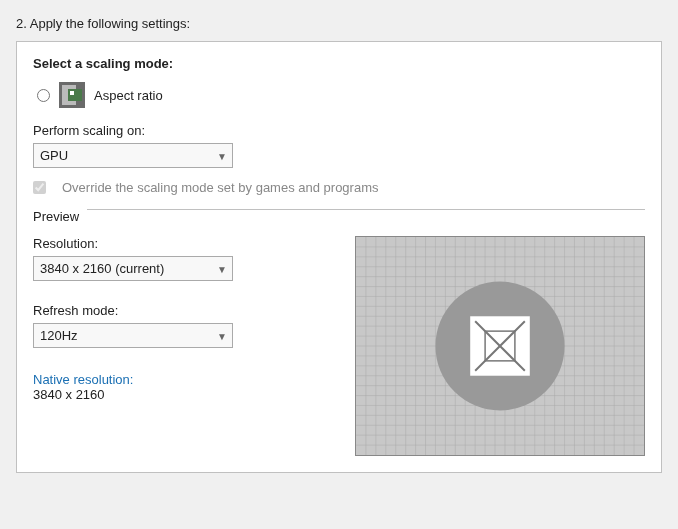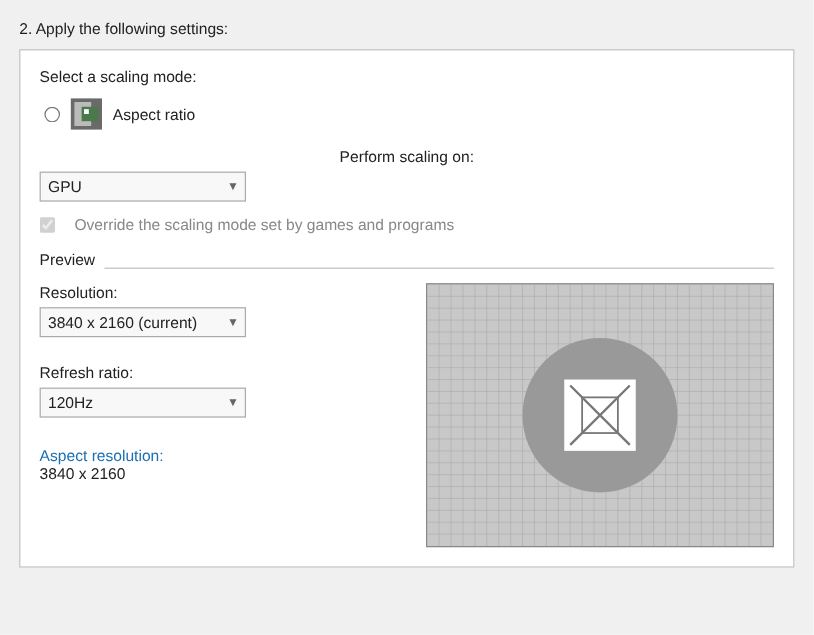--- a/index.html
+++ b/index.html
@@ -44,20 +44,21 @@
       border-bottom: 1px solid #c0c0c0;
       top: 0;
       margin-top: 1px;
     }
     .tab-content {
       padding: 14px 16px 16px 16px;
     }
     .subsection-label {
       font-size: 13px;
       margin-bottom: 10px;
+      font-weight: bold;
     }
     .radio-group {
       display: flex;
       flex-direction: column;
       gap: 6px;
       margin-left: 4px;
       margin-bottom: 14px;
     }
     .radio-row {
       display: flex;
@@ -77,26 +78,25 @@
     .radio-label {
       font-size: 13px;
       cursor: pointer;
     }
     .radio-label .underline {
       text-decoration: underline;
     }
     .field-label {
       font-size: 13px;
       margin-bottom: 5px;
-      text-align: center;
     }
     .select-wrapper {
       position: relative;
       display: inline-block;
-      width: 172px;
+      width: 200px;
       margin-bottom: 12px;
     }
     .select-wrapper select {
       width: 100%;
       padding: 4px 24px 4px 6px;
       border: 1px solid #aaa;
       background: #f8f8f8;
       font-size: 13px;
       appearance: none;
       -webkit-appearance: none;
@@ -124,21 +124,21 @@
     }
     .checkbox-label {
       font-size: 13px;
       color: #888;
     }
     .preview-section {
       border-top: none;
     }
     .preview-header {
       display: flex;
-      align-items: flex-end;
+      align-items: flex-start;
       margin-bottom: 12px;
     }
     .preview-title {
       font-size: 13px;
       font-weight: normal;
       margin-right: 8px;
       white-space: nowrap;
     }
     .preview-line {
       flex: 1;
@@ -245,30 +245,30 @@
           <div class="resolution-label">Resolution:</div>
           <div class="select-wrapper">
             <select>
               <option>3840 x 2160 (current)</option>
               <option>1920 x 1080</option>
               <option>1280 x 720</option>
             </select>
             <span class="select-arrow">▼</span>
           </div>
 
-          <div class="refresh-label">Refresh ratio:</div>
+          <div class="refresh-label">Refresh mode:</div>
           <div class="select-wrapper">
             <select>
               <option>120Hz</option>
               <option>60Hz</option>
             </select>
             <span class="select-arrow">▼</span>
           </div>
 
-          <div class="native-label">Aspect resolution:</div>
+          <div class="native-label">Native resolution:</div>
           <div class="native-value">3840 x 2160</div>
         </div>
 
         <div class="preview-visual">
           <div class="integer-preview">
             <svg style="position:absolute;top:0;left:0;width:100%;height:100%;" viewBox="0 0 290 220" preserveAspectRatio="none">
 
               <g stroke="#aaa" stroke-width="0.5">
                 <line x1="0" y1="10" x2="290" y2="10"></line>
                 <line x1="0" y1="20" x2="290" y2="20"></line>

